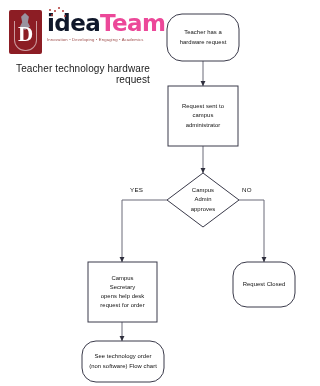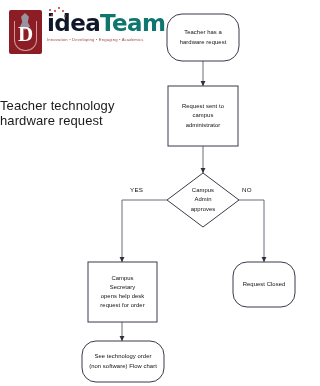--- a/index.html
+++ b/index.html
@@ -110,42 +110,41 @@
 
   .brand-line {
     font-family: "DejaVu Sans", sans-serif;
     font-size: 23px;
     font-weight: 700;
     line-height: 1;
     letter-spacing: -0.6px;
     white-space: nowrap;
   }
   .brand-a { color: #0f172a; }
-  .brand-b { color: #0f766e; }
+  .brand-b { color: #ec4899; }
 
   .tagline {
     margin-top: 3px;
     font-size: 4.2px;
     line-height: 1.1;
     letter-spacing: .15px;
     color: #9c4b49;
     white-space: nowrap;
     font-family: "Liberation Sans", sans-serif;
   }
 
   .subtitle {
     position: absolute;
     left: 0;
     top: 63px;
     width: 150px;
-    text-align: left;
-    font-size: 13px;
+    text-align: right;
+    font-size: 10px;
     color: #1a1a1a;
     letter-spacing: .1px;
-    margin-top: 35px;
   }
 
   
   #flow {
     position: absolute;
     left: 0;
     top: 0;
     width: 298px;
     height: 386px;
   }

